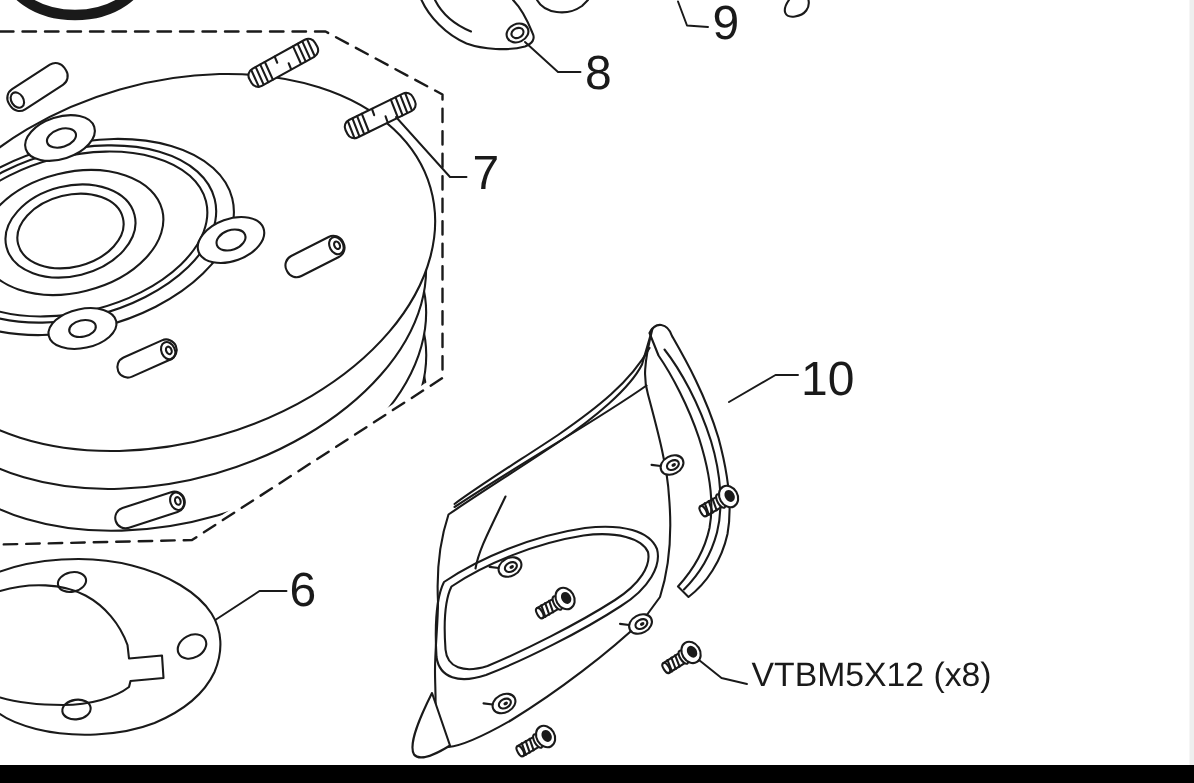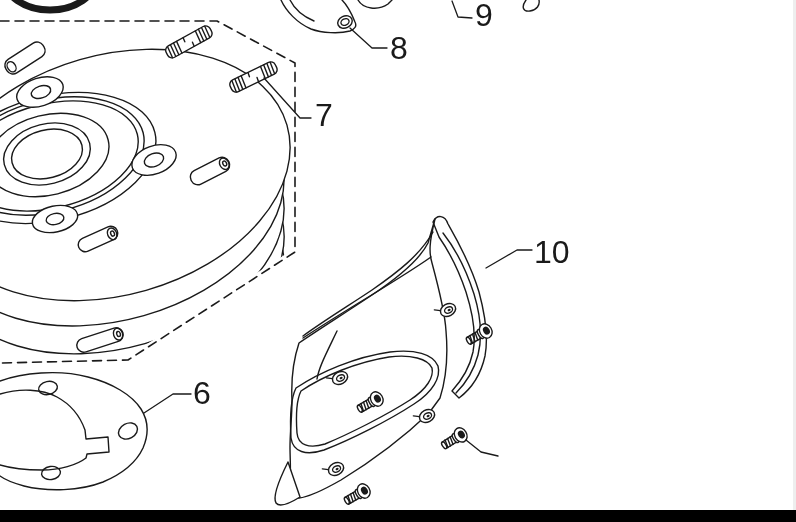--- a/index.html
+++ b/index.html
@@ -179,16 +179,17 @@
       <polyline points="466,440 481,452 498,456"></polyline>
     </g>
   </svg>
 
   <div class="callout" style="left:193px;top:377px">6</div>
   <div class="callout" style="left:315px;top:99px">7</div>
   <div class="callout" style="left:390px;top:32px">8</div>
   <div class="callout" style="left:475px;top:-1px">9</div>
   <div class="callout" style="left:534px;top:236px">10</div>
 
+  <div class="hw-label" style="left:501px;top:439px">VTBM5X12 (x8)</div>
 
   <div class="edge-shade"></div>
   <div class="footer-bar"></div>
 </div>
 
 </body></html>

